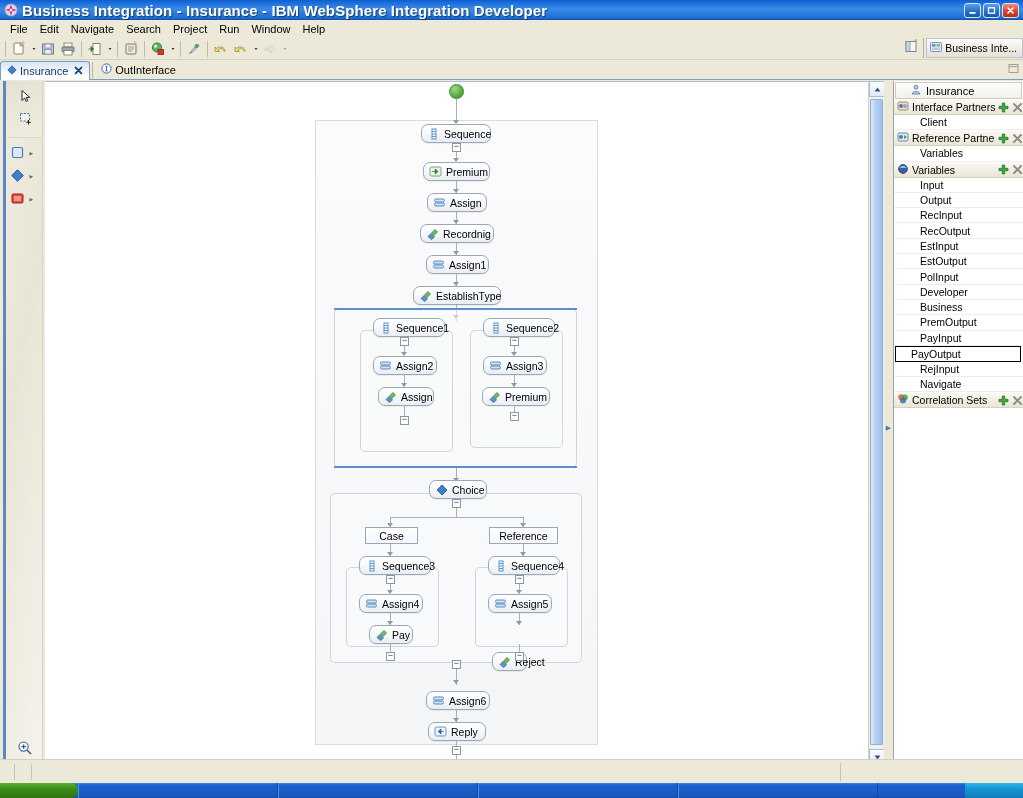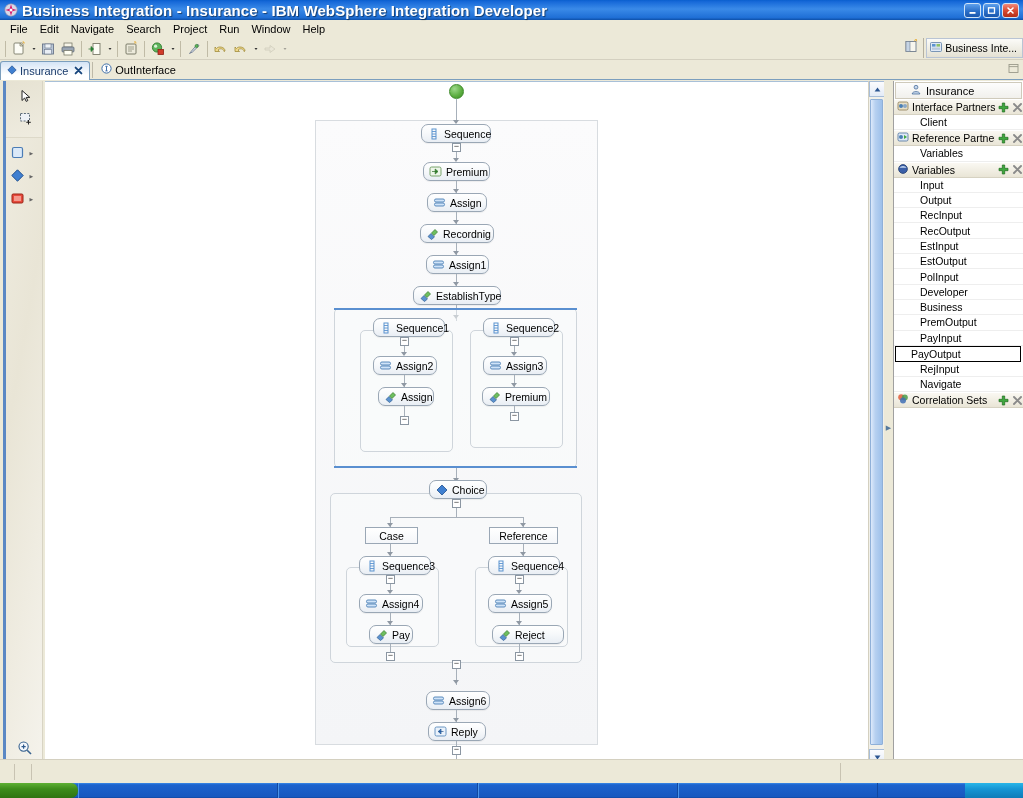--- a/index.html
+++ b/index.html
@@ -802,21 +802,21 @@
         <span class="nico">
           <svg width="13" height="13" viewBox="0 0 13 13">
             <rect x="1.5" y="3" width="10" height="3" rx="1.4" fill="#cfe3f8" stroke="#4a7fb5" stroke-width=".9"></rect>
             <rect x="1.5" y="7" width="10" height="3" rx="1.4" fill="#cfe3f8" stroke="#4a7fb5" stroke-width=".9"></rect>
           </svg>
         </span>
         <span>Assign5</span>
       </div>
       <div class="conn v" style="left:474px;top:531px;height:12px;"></div>
       <div class="arrowhead" style="left:471px;top:539px;"></div>
-      <div class="node" style="left:447px;top:543px;width:72px;">
+      <div class="node" style="left:447px;top:570px;width:35px;">
         <span class="nico">
           <svg width="13" height="13" viewBox="0 0 13 13">
             <path d="M2 9.5 L5 6.5 L8.5 10 L5.5 12.5 Z" fill="#5b93cf" stroke="#2f5d94" stroke-width=".7"></path>
             <path d="M5.5 6 L9 2.5 L11.5 5 L8 8.5 Z" fill="#6dbf5e" stroke="#357a2c" stroke-width=".7"></path>
           </svg>
         </span>
         <span>Reject</span>
       </div>
       <div class="conn v" style="left:474px;top:562px;height:8px;"></div>
       <div class="collapse-box" style="left:470px;top:570px;"></div>

